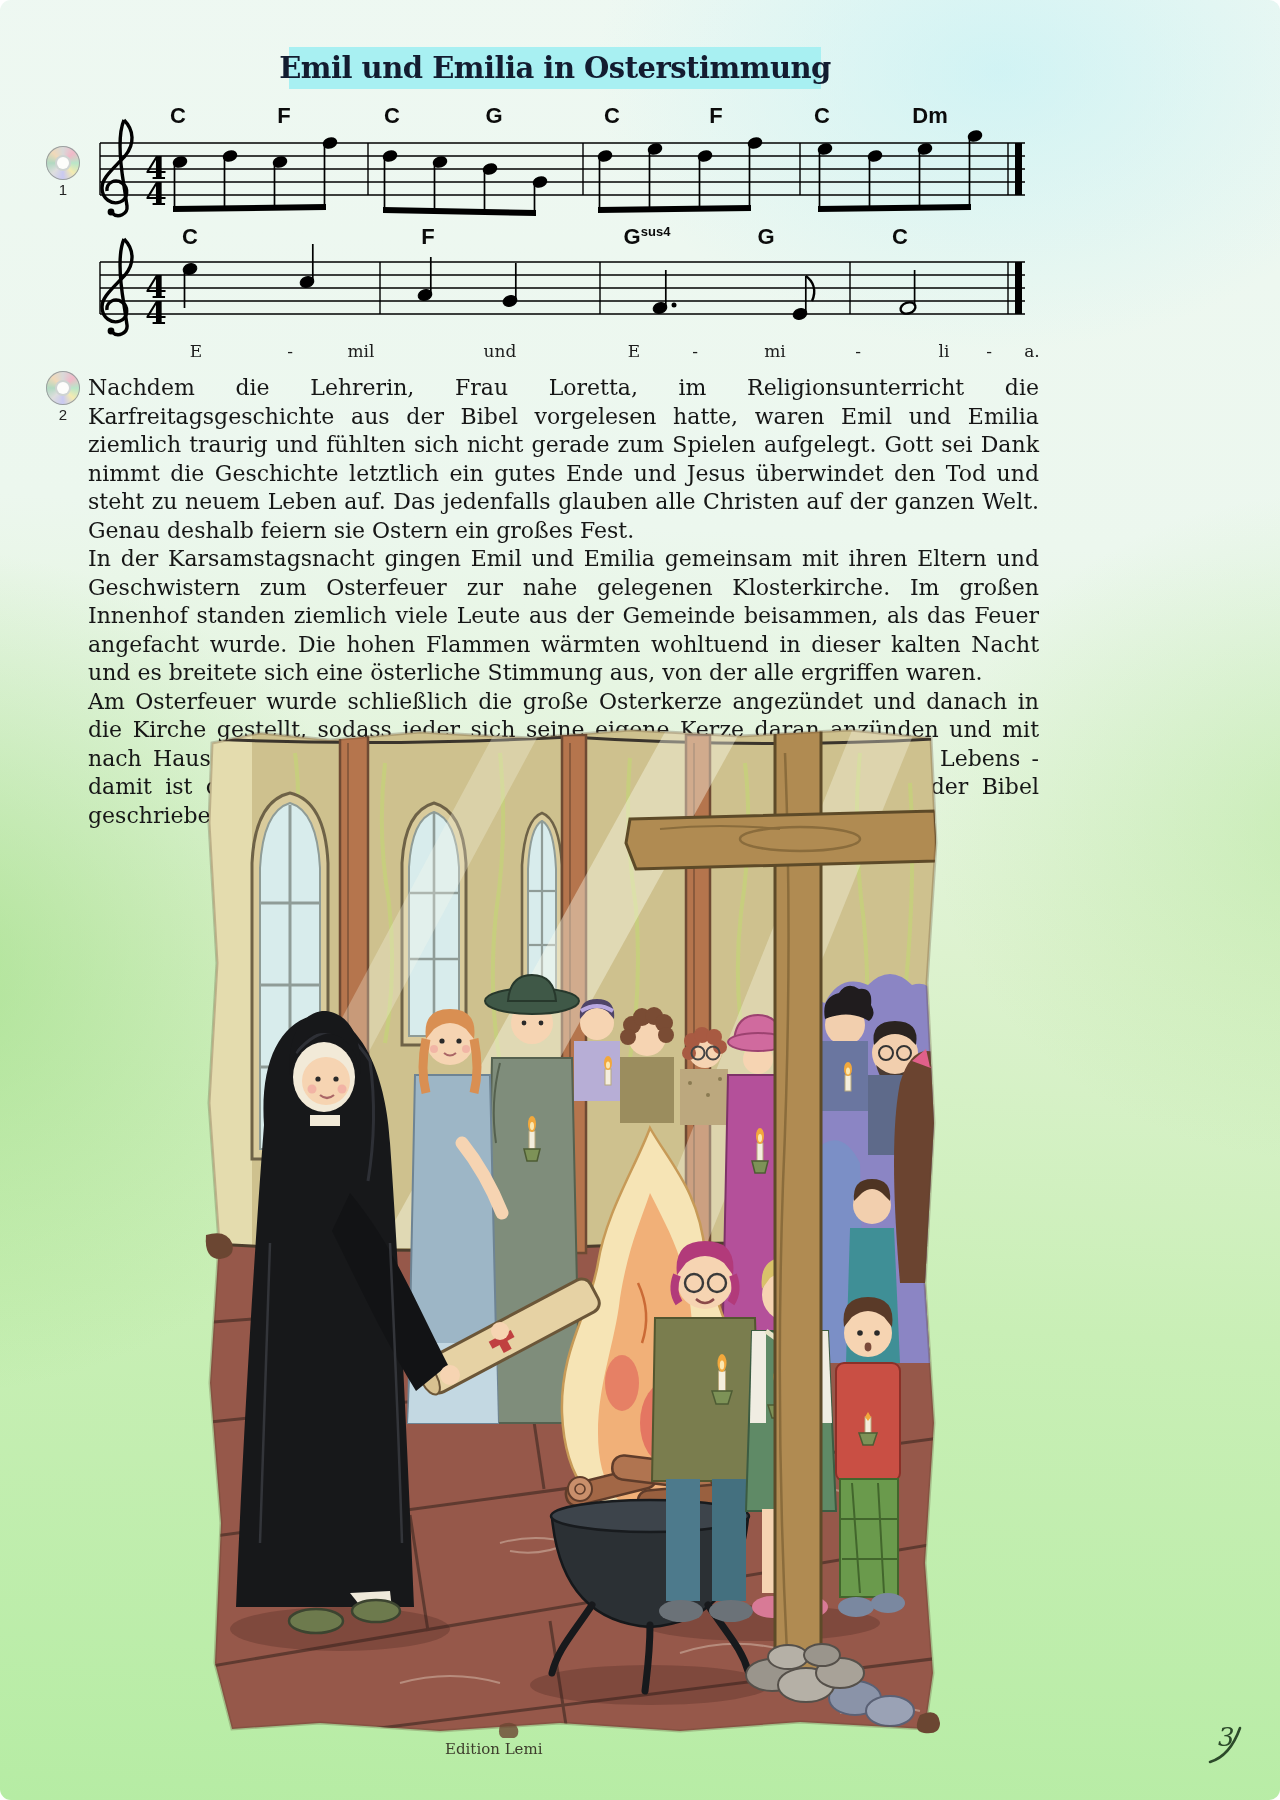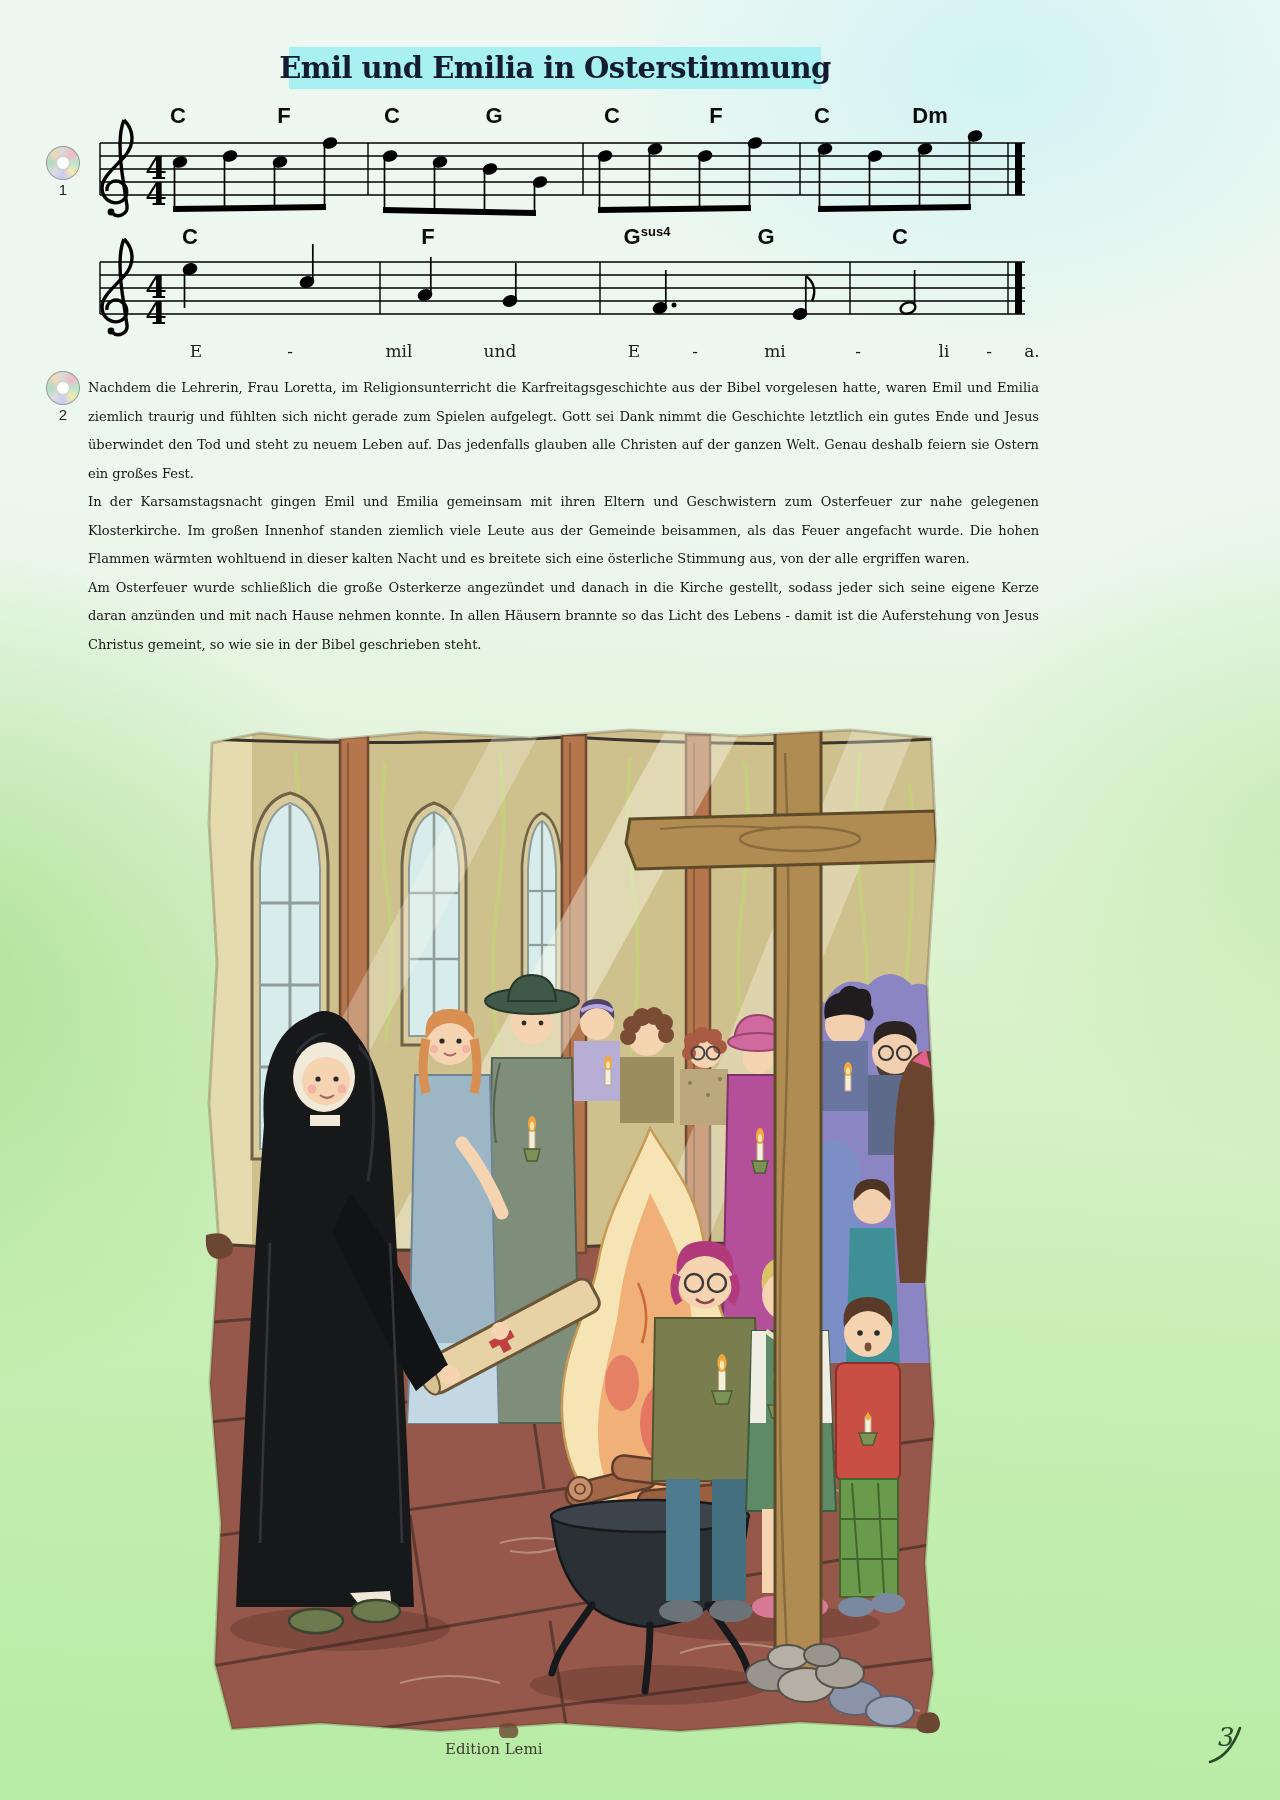--- a/index.html
+++ b/index.html
@@ -3,20 +3,21 @@
 <meta charset="utf-8">
 <style>
   html,body{margin:0;padding:0;}
   body{font-family:"DejaVu Serif", serif;}
   #page{position:relative;width:1280px;height:1800px;overflow:hidden;
     background:
       radial-gradient(60% 38% at -6% 54%, rgba(140,215,110,.55), transparent 62%),
       radial-gradient(45% 22% at 78% 4%, rgba(190,240,246,.6), transparent 70%),
       radial-gradient(50% 30% at 104% 46%, rgba(160,225,125,.38), transparent 62%),
       linear-gradient(183deg,#eef8f2 0%,#ecf7ee 30%,#ddf2cf 52%,#c9efb6 72%,#b6eca4 100%);
+    border-radius: 11px;
   }
   .abs{position:absolute;}
   
   #title-band{left:289px;top:47px;width:532px;height:42px;background:#a8f0f2;
     display:flex;align-items:center;justify-content:center;}
   #title-band span{font-family:"DejaVu Serif",serif;font-weight:bold;font-size:29px;
     color:#131c30;letter-spacing:-.5px;white-space:nowrap;}
   
   .cd{width:34px;height:34px;border-radius:50%;
     background:conic-gradient(#d9d9d9,#f1b9c8,#b9e6c9,#f4ebb2,#c9c9f1,#dedede,#b1d9c1,#f1d9b9,#d9d9d9);
@@ -25,21 +26,21 @@
     box-shadow:0 0 0 2px #cfd4d2;}
   .cd-num{font-family:"Liberation Sans",sans-serif;font-size:15px;color:#222;width:34px;text-align:center;}
   
   .chord-row span{position:absolute;transform:translateX(-50%);
     font-family:"Liberation Sans",sans-serif;font-weight:bold;font-size:22px;color:#0b0b0b;white-space:nowrap;}
   .chord-row span sup{font-size:13px;}
   #lyrics-row span{position:absolute;transform:translateX(-50%);
     font-family:"DejaVu Serif",serif;font-size:17px;color:#1d1d1d;white-space:nowrap;}
   
   #story{left:88px;top:374px;width:951px;}
-  #story p{margin:0;font-size:13px;line-height:28.5px;color:#161616;text-align:justify;
+  #story p{margin:0;font-size:22px;line-height:28.5px;color:#161616;text-align:justify;
     font-family:"DejaVu Serif",serif;}
   
   #footer{left:445px;top:1740px;width:260px;text-align:left;
     font-family:"DejaVu Serif",serif;font-size:15px;color:#3d3d2c;}
 </style>
 </head>
 <body>
 
 <div id="page">
 
@@ -178,21 +179,21 @@
   <div id="staff2-chords" class="chord-row abs" style="left:0;top:224px;">
       <span style="left: 190px;">C</span>
       <span style="left: 428px;">F</span>
       <span style="left: 634px; margin-left: 13px;">G<sup>sus4</sup></span>
       <span style="left: 766px;">G</span>
       <span style="left: 900px;">C</span>
     </div>
   <div id="lyrics-row" class="abs" style="left:0;top:341px;">
       <span style="left: 196px;">E</span>
       <span style="left: 290px;">-</span>
-      <span style="left: 361px; margin-left: 38px;">mil</span>
+      <span style="left: 361px;">mil</span>
       <span style="left: 500px; text-align: center;">und</span>
       <span style="left: 634px;">E</span>
       <span style="left: 695px;">-</span>
       <span style="left: 775px;">mi</span>
       <span style="left: 858px;">-</span>
       <span style="left: 944px;">li</span>
       <span style="left: 989px;">-</span>
       <span style="left: 1032px;">a.</span>
     </div>
 

